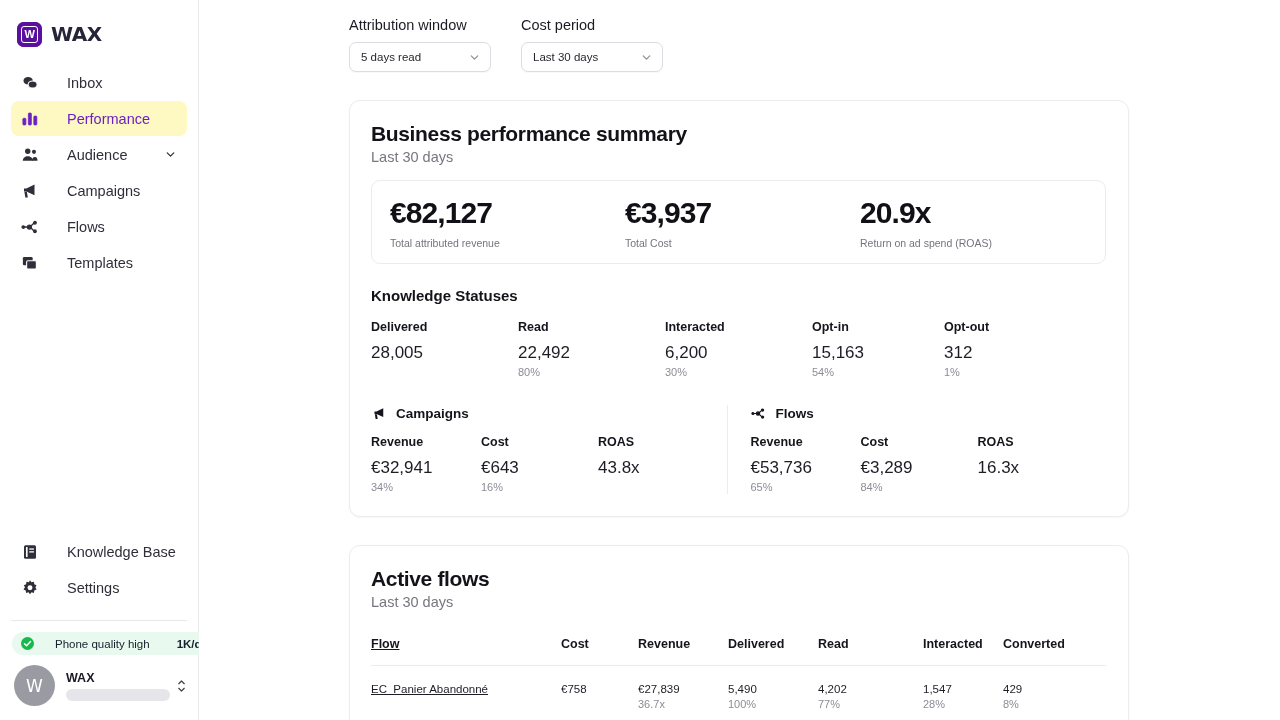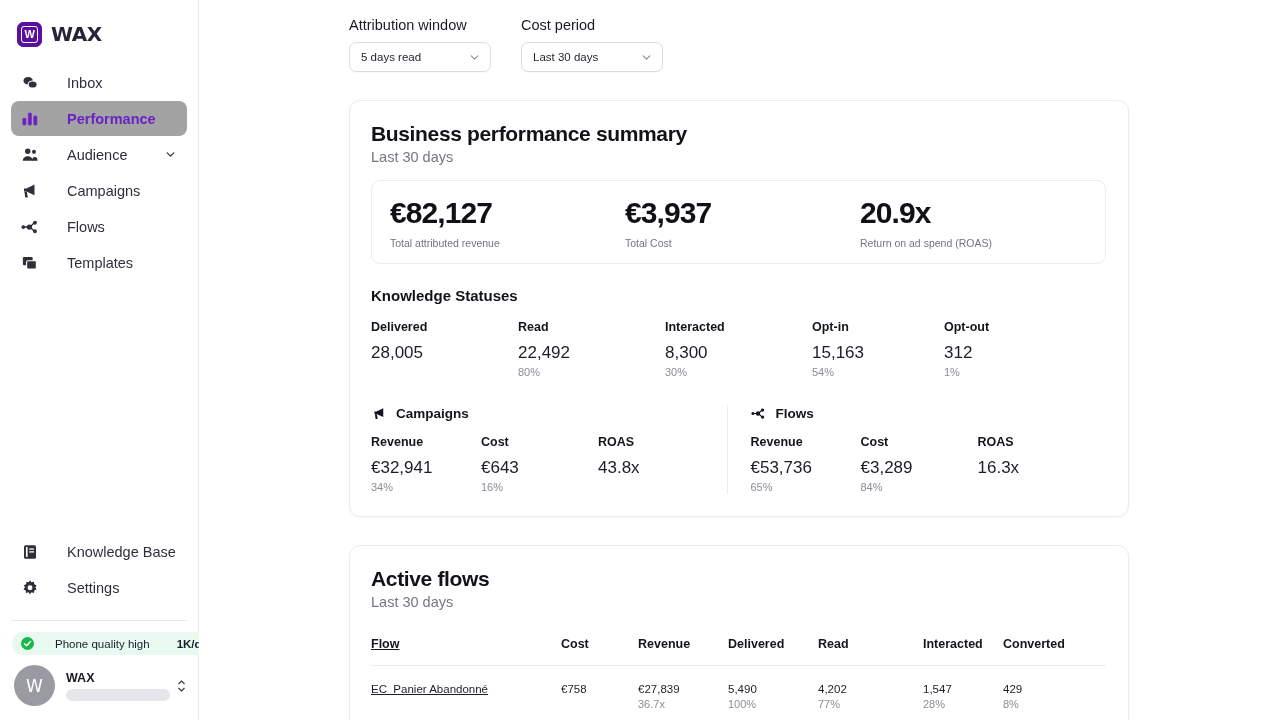--- a/index.html
+++ b/index.html
@@ -45,21 +45,21 @@
 
   .nav { padding: 11px 11px 0 11px; display: flex; flex-direction: column; gap: 1px; }
   .nav-item {
     display: flex; align-items: center; gap: 28px;
     height: 35px; padding: 0 10px; border-radius: 8px;
     font-size: 14.5px; color: #2f2f3a; cursor: pointer;
     position: relative;
   }
   .nav-item .ico { width: 18px; height: 18px; display: flex; align-items: center; justify-content: center; flex: 0 0 18px; }
   .nav-item .ico svg { display: block; }
-  .nav-item.active { background: #a3a3a3; color: #6b21c4; font-weight: 700; }
+  .nav-item.active { background: #fef9c3; color: #6b21c4; font-weight: 400; }
   .nav-item.active .ico svg { fill: #6b21c4; stroke: #6b21c4; }
   .nav-label { white-space: nowrap; }
   .nav-chevron { margin-left: auto; width: 14px; height: 14px; display:flex; align-items:center; justify-content:center; }
 
   .nav-bottom {
     margin-top: auto;
     padding: 0 11px 0 11px;
     display: flex; flex-direction: column; gap: 1px;
   }
   .sidebar-divider { height: 1px; background: #e8e8ec; margin: 14px 0 0 0; }
@@ -373,21 +373,21 @@
             <div class="stat-value">28,005</div>
             <div class="stat-pct"></div>
           </div>
           <div class="stat">
             <div class="stat-head">Read</div>
             <div class="stat-value">22,492</div>
             <div class="stat-pct">80%</div>
           </div>
           <div class="stat">
             <div class="stat-head">Interacted</div>
-            <div class="stat-value">8,300</div>
+            <div class="stat-value">6,200</div>
             <div class="stat-pct">30%</div>
           </div>
           <div class="stat">
             <div class="stat-head">Opt-in</div>
             <div class="stat-value">15,163</div>
             <div class="stat-pct">54%</div>
           </div>
           <div class="stat">
             <div class="stat-head">Opt-out</div>
             <div class="stat-value">312</div>

